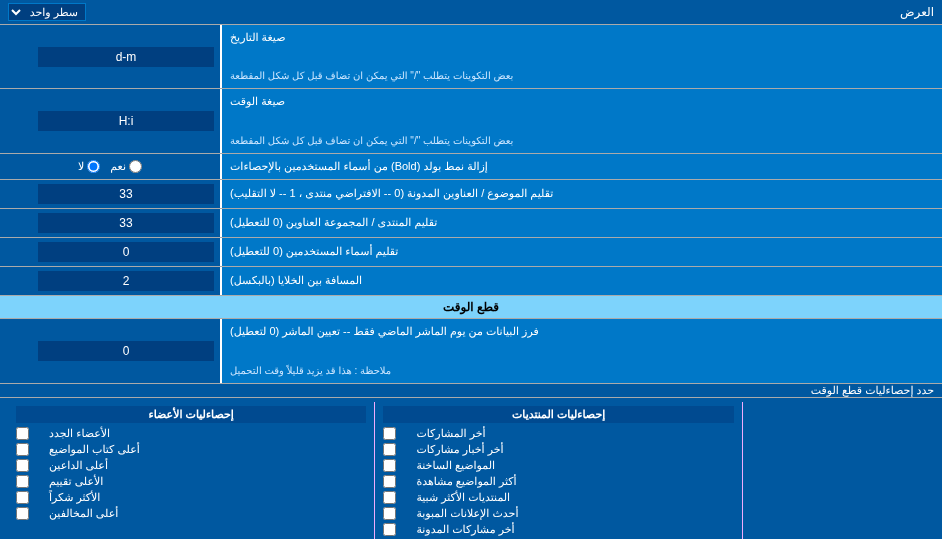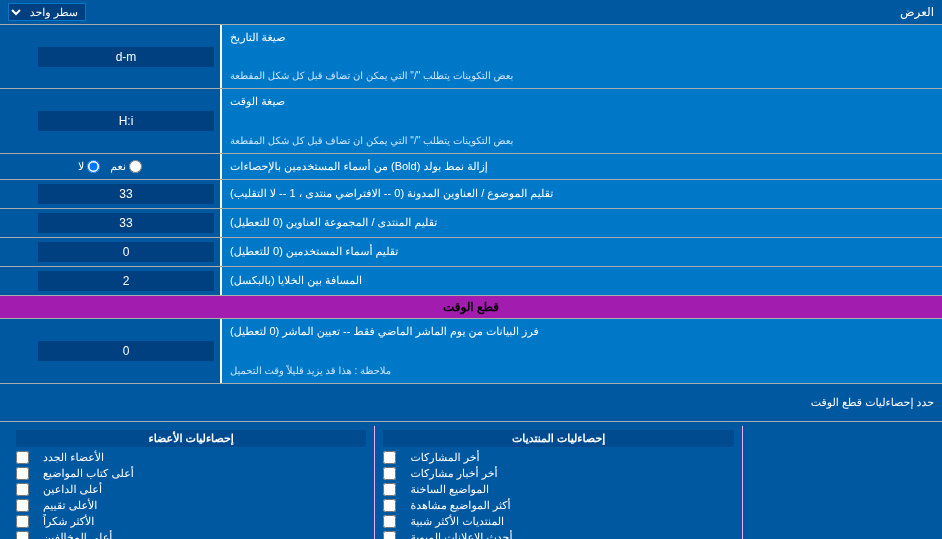--- a/index.html
+++ b/index.html
@@ -54,21 +54,21 @@
       background: #003f80;
       border: none;
       color: #fff;
       font-size: 12px;
       text-align: center;
       padding: 3px 5px;
       direction: ltr;
       margin-left: 32px;
     }
     .section-header {
-      background: #a21caf;
+      background: #7dd3fc;
       color: #000;
       text-align: center;
       padding: 4px 8px;
       font-weight: bold;
       font-size: 12px;
       border-bottom: 1px solid #aaa;
     }
     .top-row {
       display: flex;
       align-items: center;
@@ -127,32 +127,32 @@
       font-size: 11px;
       font-weight: bold;
       text-align: center;
       margin-bottom: 4px;
       background: #004a90;
       padding: 2px 4px;
     }
     .checkbox-item {
       display: flex;
       align-items: center;
-      gap: 14px;
+      gap: 20px;
       color: #fff;
       font-size: 11px;
       margin-bottom: 3px;
       justify-content: flex-end;
     }
     .checkbox-item input { margin: 0; }
     .limit-row {
       display: flex;
       align-items: flex-start;
       background: #0058a0;
-      padding: 12px 8px;
+      padding: 0 8px;
       border-bottom: 1px solid #aaa;
     }
     .limit-row .limit-label {
       flex: 1;
       color: #fff;
       font-size: 11px;
       text-align: right;
     }
   </style>
 </head>

